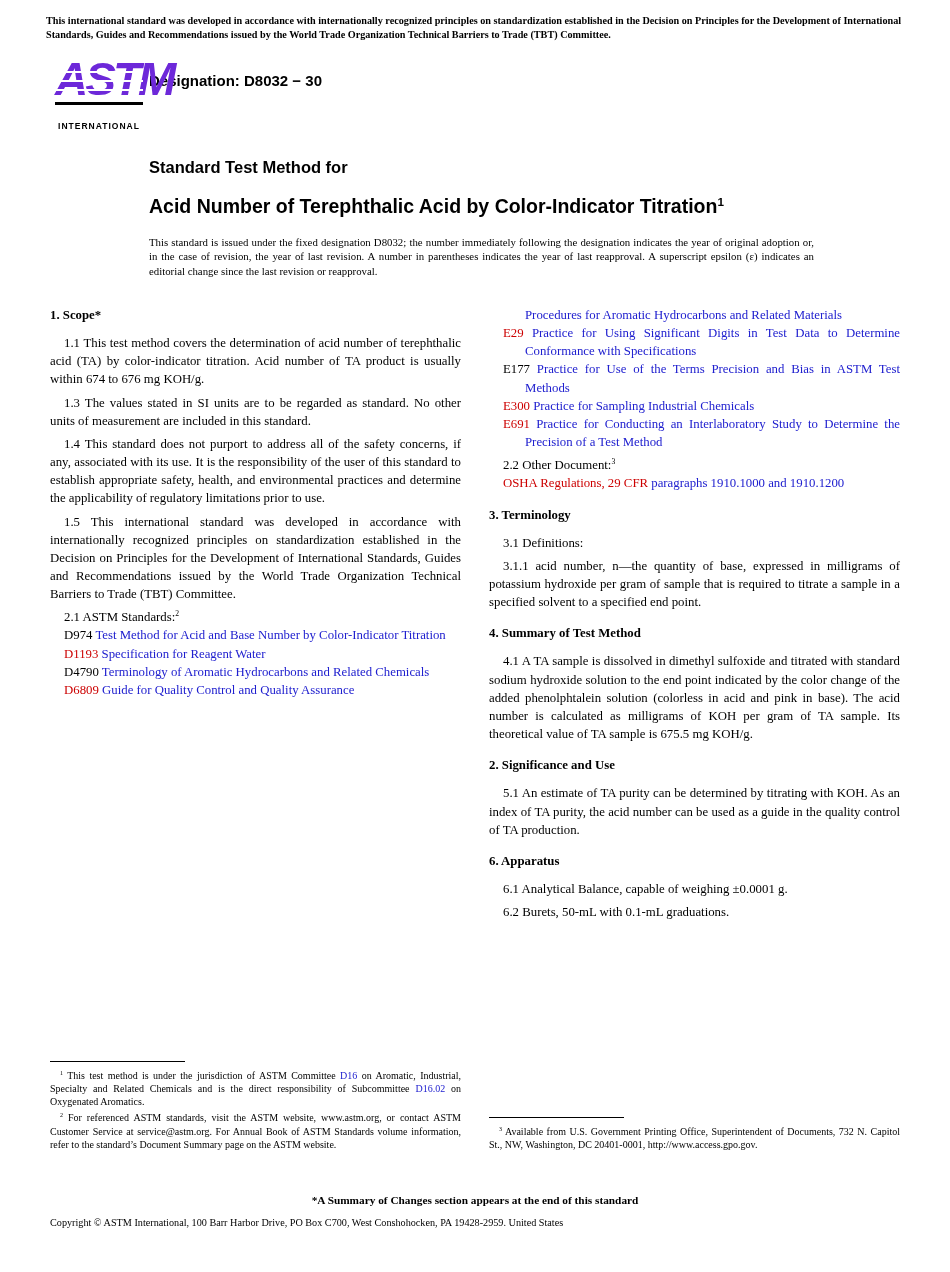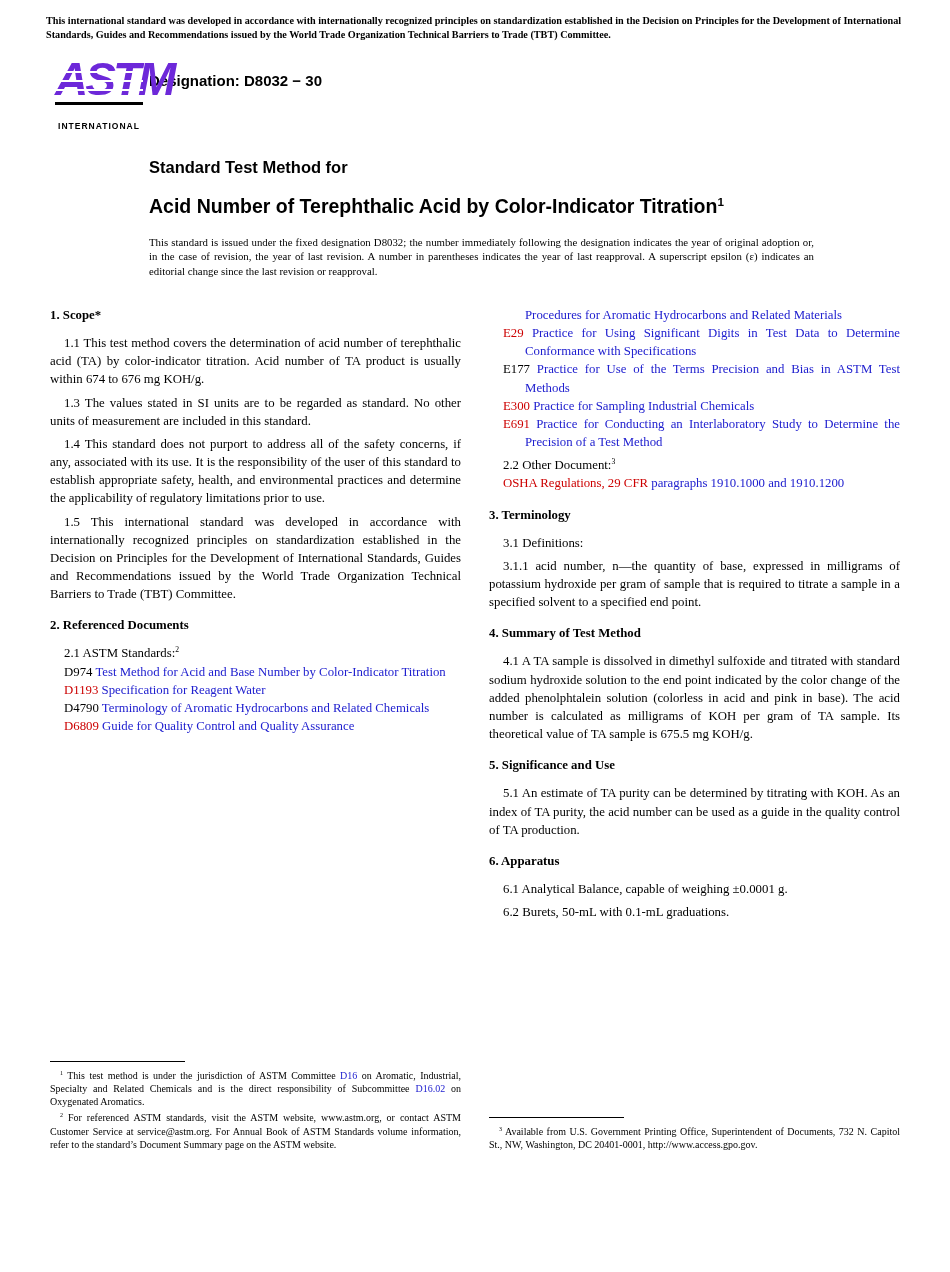--- a/index.html
+++ b/index.html
@@ -138,21 +138,20 @@
 
   <div class="body">
 
     <div class="col">
       <h2 class="first">1. Scope*</h2>
       <p class="para">1.1 This test method covers the determination of acid number of terephthalic acid (TA) by color-indicator titration. Acid number of TA product is usually within 674 to 676 mg KOH/g.</p>
       <p class="para">1.3 The values stated in SI units are to be regarded as standard. No other units of measurement are included in this standard.</p>
       <p class="para"><span class="i">1.4 This standard does not purport to address all of the safety concerns, if any, associated with its use. It is the responsibility of the user of this standard to establish appropriate safety, health, and environmental practices and determine the applicability of regulatory limitations prior to use.</span></p>
       <p class="para"><span class="i">1.5 This international standard was developed in accordance with internationally recognized principles on standardization established in the Decision on Principles for the Development of International Standards, Guides and Recommendations issued by the World Trade Organization Technical Barriers to Trade (TBT) Committee.</span></p>
 
-      <h2>2. Referenced Documents</h2>
       <p class="para"><span>2.1 </span><span class="i">ASTM Standards:</span><span class="sup">2</span></p>
       <p class="ref"><span>D974 </span><span class="blue">Test Method for Acid and Base Number by Color-Indicator Titration</span></p>
       <p class="ref"><span class="red">D1193</span><span> </span><span class="blue">Specification for Reagent Water</span></p>
       <p class="ref"><span>D4790 </span><span class="blue">Terminology of Aromatic Hydrocarbons and Related Chemicals</span></p>
       <p class="ref"><span class="red">D6809</span><span> </span><span class="blue">Guide for Quality Control and Quality Assurance</span></p>
 
       <div class="footnotes">
         <div class="fn-sep"></div>
         <p class="fn"><span class="sup">1</span><span> This test method is under the jurisdiction of ASTM Committee </span><span class="blue">D16</span><span> on Aromatic, Industrial, Specialty and Related Chemicals and is the direct responsibility of Subcommittee </span><span class="blue">D16.02</span><span> on Oxygenated Aromatics.</span></p>
         <p class="fn"><span class="sup">2</span><span> For referenced ASTM standards, visit the ASTM website, www.astm.org, or contact ASTM Customer Service at service@astm.org. For </span><span class="i">Annual Book of ASTM Standards</span><span> volume information, refer to the standard’s Document Summary page on the ASTM website.</span></p>
@@ -168,29 +167,33 @@
       <p class="para"><span>2.2 </span><span class="i">Other Document:</span><span class="sup">3</span></p>
       <p class="ref"><span class="red">OSHA Regulations, 29 CFR</span><span> </span><span class="blue">paragraphs 1910.1000 and 1910.1200</span></p>
 
       <h2>3. Terminology</h2>
       <p class="para"><span>3.1 </span><span class="i">Definitions:</span></p>
       <p class="para"><span>3.1.1 </span><span class="i">acid number, n</span><span>—the quantity of base, expressed in milligrams of potassium hydroxide per gram of sample that is required to titrate a sample in a specified solvent to a specified end point.</span></p>
 
       <h2>4. Summary of Test Method</h2>
       <p class="para">4.1 A TA sample is dissolved in dimethyl sulfoxide and titrated with standard sodium hydroxide solution to the end point indicated by the color change of the added phenolphtalein solution (colorless in acid and pink in base). The acid number is calculated as milligrams of KOH per gram of TA sample. Its theoretical value of TA sample is 675.5 mg KOH/g.</p>
 
-      <h2>5. Significance and Use</h2>
+      <h2>2. Significance and Use</h2>
       <p class="para">5.1 An estimate of TA purity can be determined by titrating with KOH. As an index of TA purity, the acid number can be used as a guide in the quality control of TA production.</p>
 
       <h2>6. Apparatus</h2>
       <p class="para"><span>6.1 </span><span class="i">Analytical Balance,</span><span> capable of weighing ±0.0001 g.</span></p>
       <p class="para"><span>6.2 </span><span class="i">Burets,</span><span> 50-mL with 0.1-mL graduations.</span></p>
 
       <div class="footnotes">
         <div class="fn-sep"></div>
         <p class="fn"><span class="sup">3</span><span> Available from U.S. Government Printing Office, Superintendent of Documents, 732 N. Capitol St., NW, Washington, DC 20401-0001, http://www.access.gpo.gov.</span></p>
       </div>
     </div>
 
   </div>
 
+  <div class="footer">
+    <div class="summary-note">*A Summary of Changes section appears at the end of this standard</div>
+    <div class="copyright">Copyright © ASTM International, 100 Barr Harbor Drive, PO Box C700, West Conshohocken, PA 19428-2959. United States</div>
+  </div>
 
 </div>
 
 </body></html>

